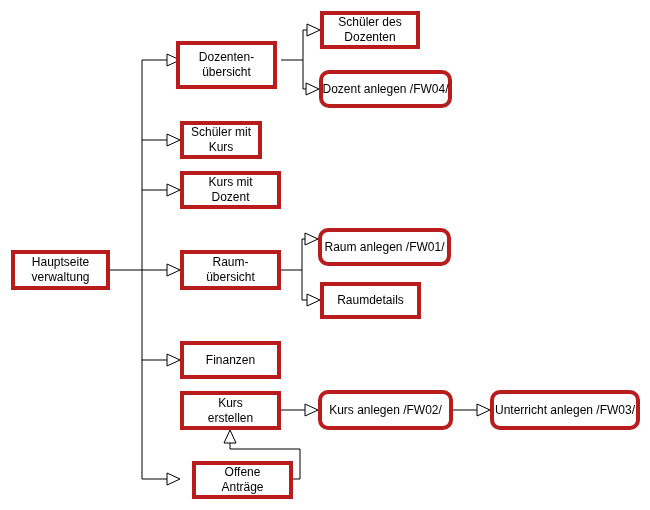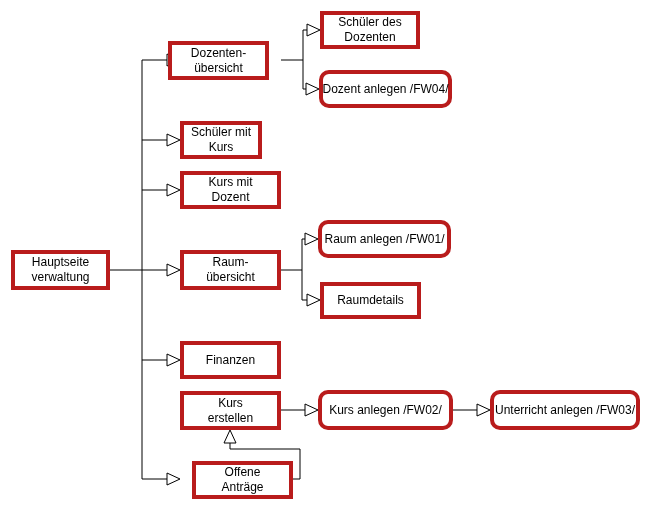--- a/index.html
+++ b/index.html
@@ -110,38 +110,38 @@
 
     <g>
       <path d="M281,479 H300 V449 H230 V443"></path>
       <polygon points="230,430 224,443 236,443"></polygon>
     </g>
   </svg>
 
   <div class="node" style="left:11px; top:250px; width:99px; height:40px;">Hauptseite
 verwaltung</div>
 
-  <div class="node" style="left:168px; top:41px; width:101px; height:39px;">Dozenten-
+  <div class="node" style="left:176px; top:41px; width:101px; height:48px;">Dozenten-
 übersicht</div>
 
   <div class="node" style="left:320px; top:11px; width:100px; height:38px;">Schüler des
 Dozenten</div>
 
   <div class="node rounded" style="left:319px; top:70px; width:133px; height:38px;">Dozent anlegen /FW04/</div>
 
   <div class="node" style="left:180px; top:121px; width:82px; height:38px;">Schüler mit
 Kurs</div>
 
   <div class="node" style="left:180px; top:171px; width:101px; height:38px;">Kurs mit
 Dozent</div>
 
   <div class="node" style="left:180px; top:250px; width:101px; height:40px;">Raum-
 übersicht</div>
 
-  <div class="node rounded" style="left:318px; top:220px; width:133px; height:38px;">Raum anlegen /FW01/</div>
+  <div class="node rounded" style="left:318px; top:228px; width:133px; height:38px;">Raum anlegen /FW01/</div>
 
   <div class="node" style="left:320px; top:282px; width:101px; height:37px;">Raumdetails</div>
 
   <div class="node" style="left:180px; top:341px; width:101px; height:38px;">Finanzen</div>
 
   <div class="node" style="left:180px; top:391px; width:101px; height:39px;">Kurs
 erstellen</div>
 
   <div class="node rounded" style="left:318px; top:390px; width:135px; height:40px;">Kurs anlegen /FW02/</div>
 

